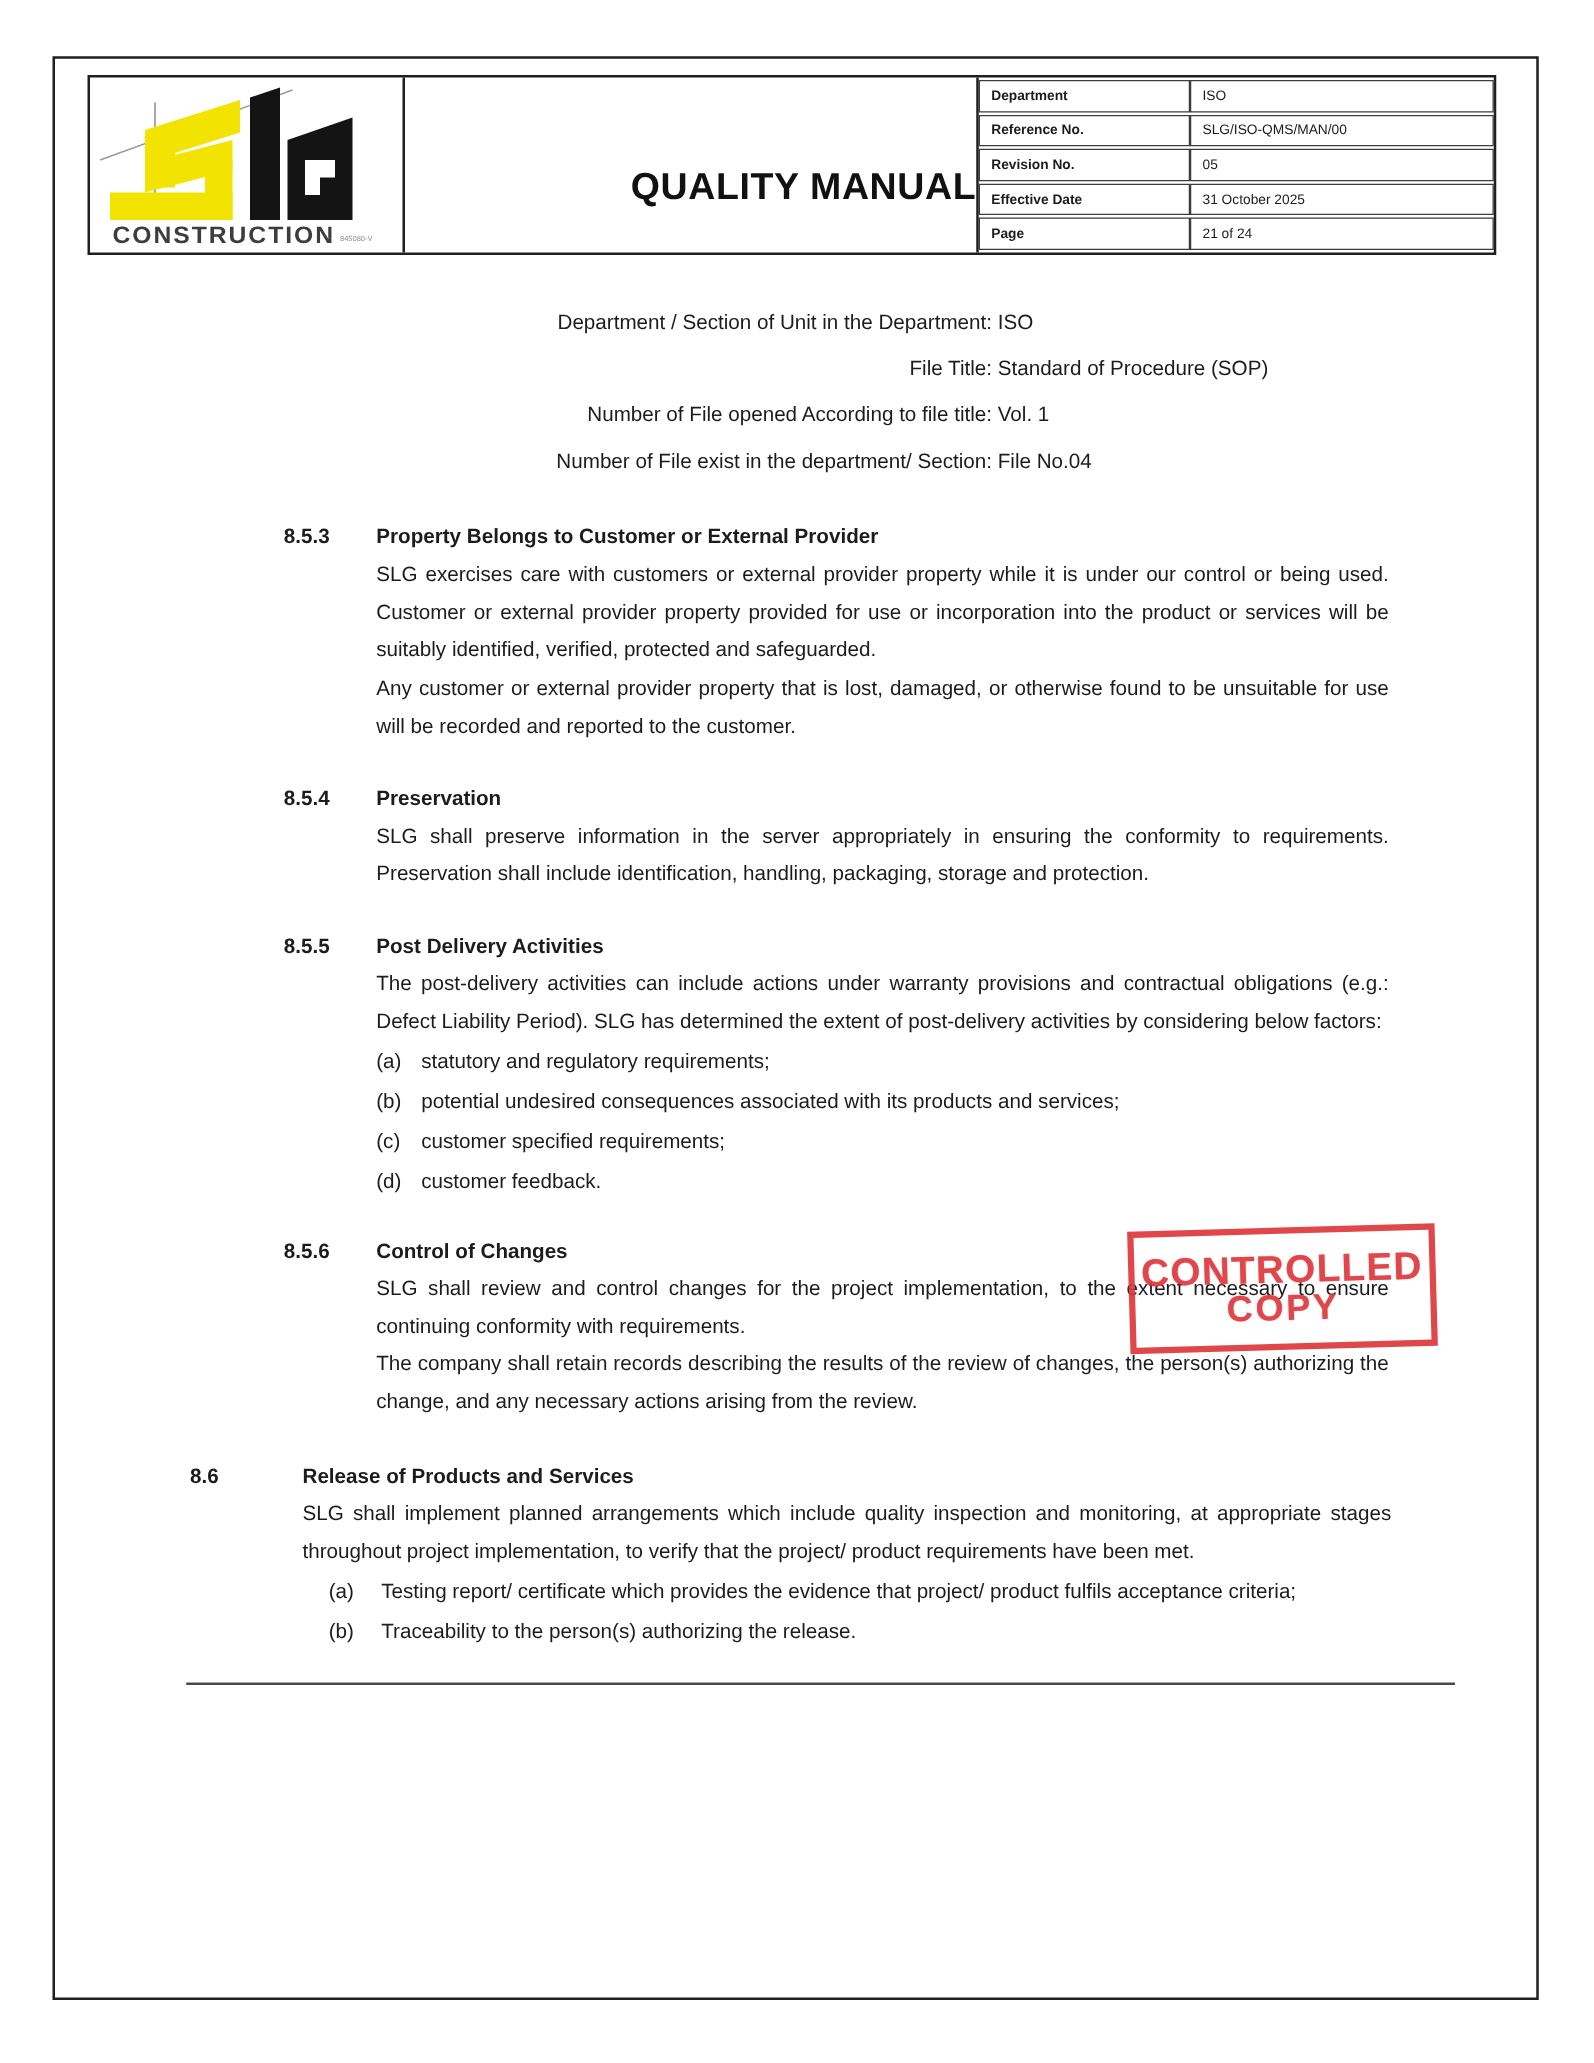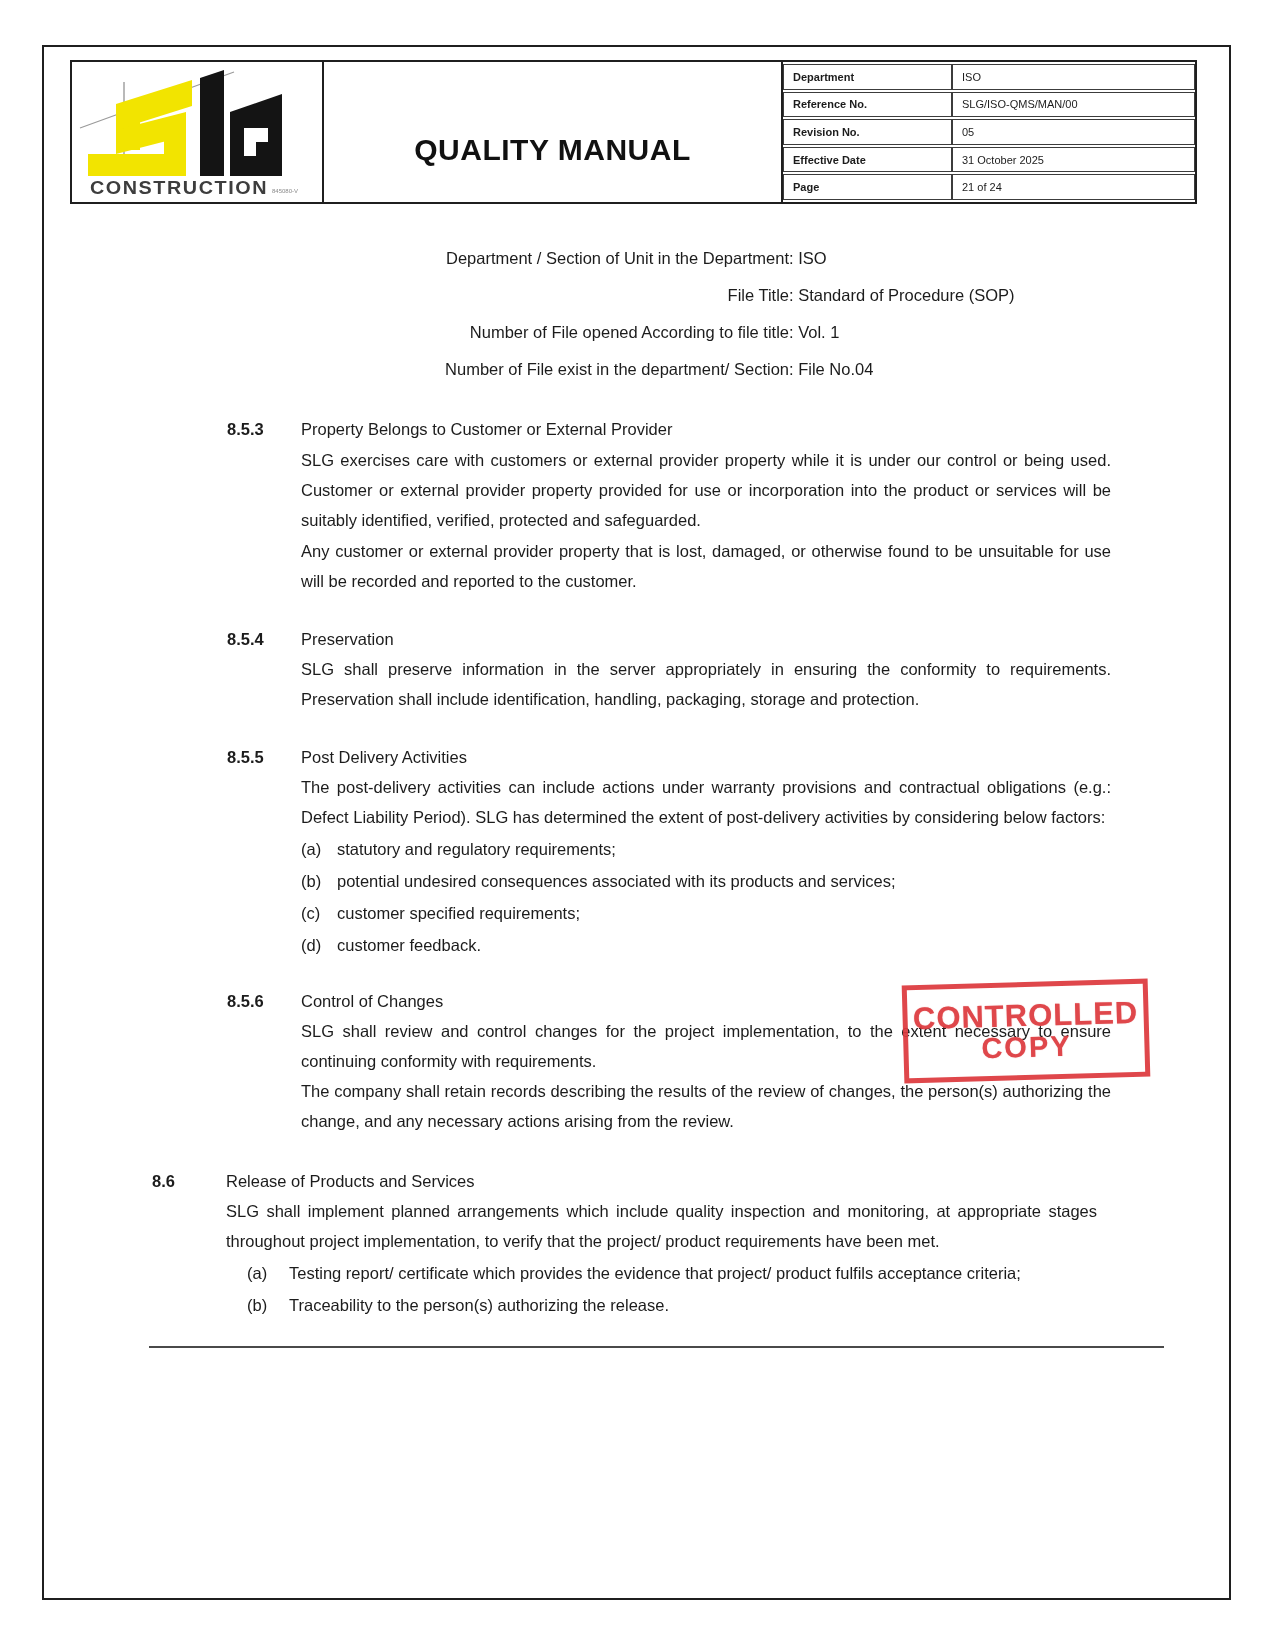--- a/index.html
+++ b/index.html
@@ -11,21 +11,21 @@
   .frame {
     position:absolute; left:42px; top:45px; width:1185px; height:1551px;
     border:2px solid #1f1f1f; pointer-events:none;
   }
   
   .header {
     position:relative; margin:60px 78px 0 70px; height:140px;
     border:2px solid #1f1f1f; display:flex; align-items:stretch; background:#fff;
   }
   .logo-cell { width:250px; flex:none; border-right:2px solid #1f1f1f; display:flex; align-items:center; justify-content:flex-start; }
-  .title-cell { flex:1; display:flex; align-items:center; justify-content:center;margin-top:36px; }
+  .title-cell { flex:1; display:flex; align-items:center; justify-content:flex-end;margin-top:36px; }
   .doc-title { font-size:30px; font-weight:bold; letter-spacing:0.5px; color:#111; white-space:nowrap; }
   .meta-cell { width:412px; flex:none; border-left:2px solid #1f1f1f; padding:0; }
   table.meta { width:100%; height:100%; border-collapse:separate; border-spacing:0 2.5px; table-layout:fixed; }
   table.meta td {
     border:1.5px solid #3c3c3c; height:22px; padding:0 0 0 9px;
     font-size:11px; line-height:22px; white-space:nowrap; overflow:hidden;
   }
   td.m-label { width:158px; font-weight:bold; border-right:1.5px solid #3c3c3c; }
   td.m-value { }
   
@@ -33,26 +33,26 @@
   .fi-row { display:flex; line-height:37px; }
   .fi-label { width:432px; flex:none;text-align:right; }
   .fi-value { white-space:nowrap; }
   
   .sec { display:flex; }
   .sec3 { margin-left:227px; }
   .sec2 { margin-left:152px; }
   .sec .num { width:74px; flex:none; font-weight:bold; }
   .sec3 .secbody { width:810px; }
   .sec2 .secbody { width:871px; }
-  .sec-heading { font-weight:normal; }
+  .sec-heading { font-weight:bold; }
   .para { text-align:justify; }
   .mt14 { margin-top:1px; }
   .mt26 { margin-top:26px; }
   .mt28 { margin-top:28px; }
-  .mt30 { margin-top:30px; }
+  .mt30 { margin-top:30px;gap:16px; }
   .li { display:flex; margin-top:2px; }
   .li .li-marker { width:36px; flex:none; }
   .sec2 .li { margin-left:21px; }
   .sec2 .li .li-marker { width:42px; }
   
   .stamp {
     position:absolute; left:903px; top:982px; width:236px; height:88px;
     border:5px solid #dd3a3e; transform:rotate(-1.6deg);
     display:flex; flex-direction:column; align-items:center; justify-content:center;
     color:#dd3a3e; font-weight:bold; opacity:0.93; background:rgba(255,255,255,0.0);

